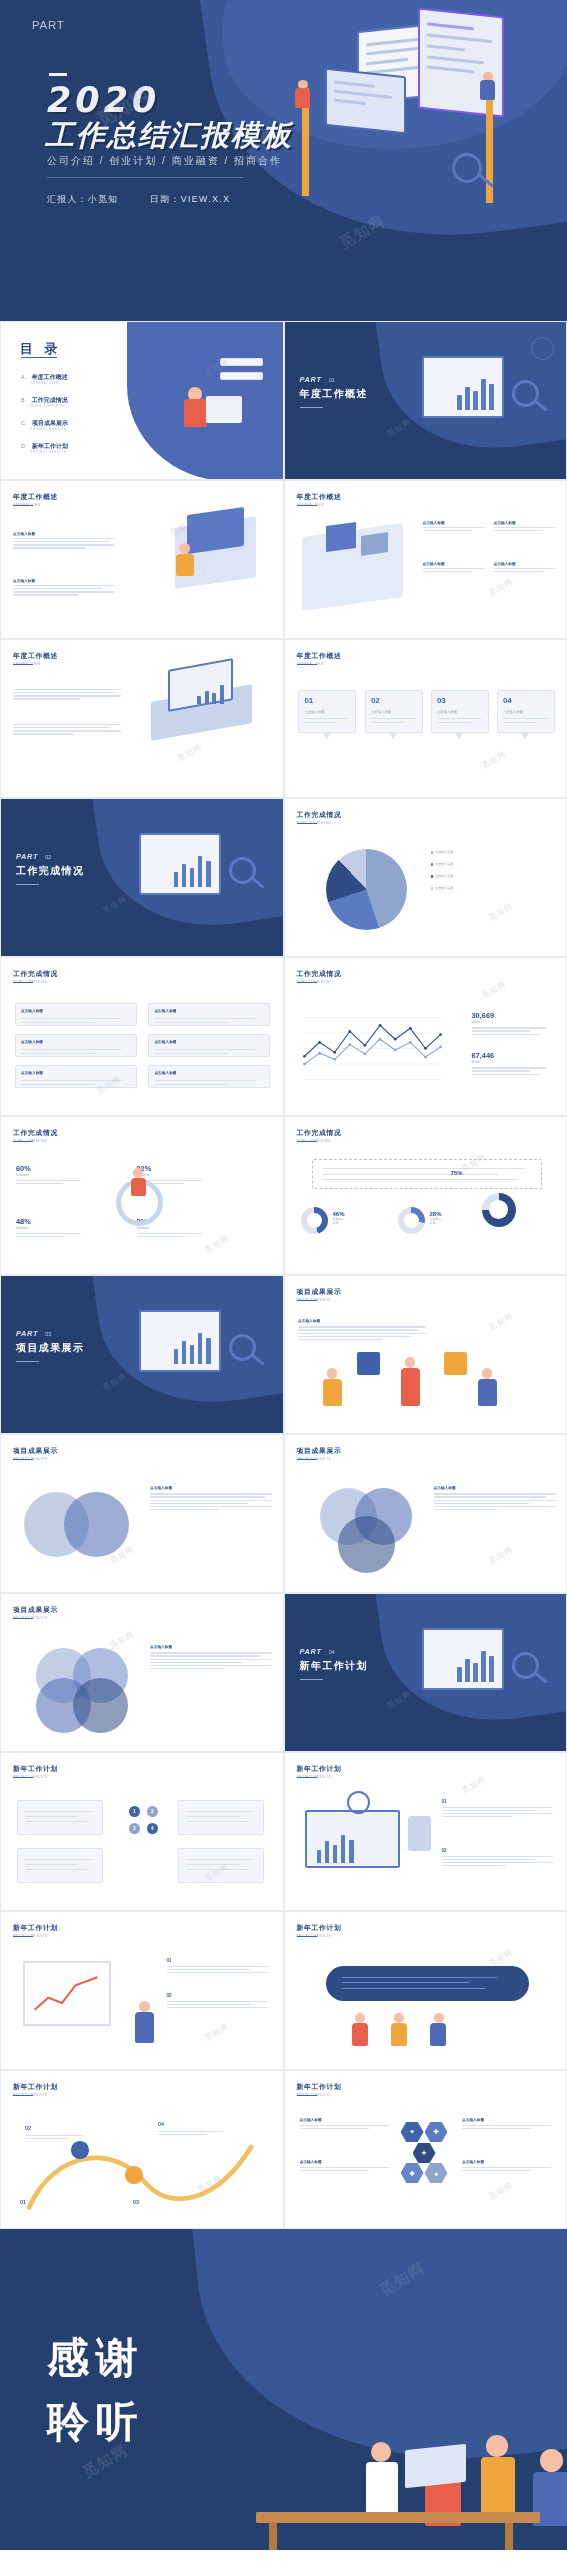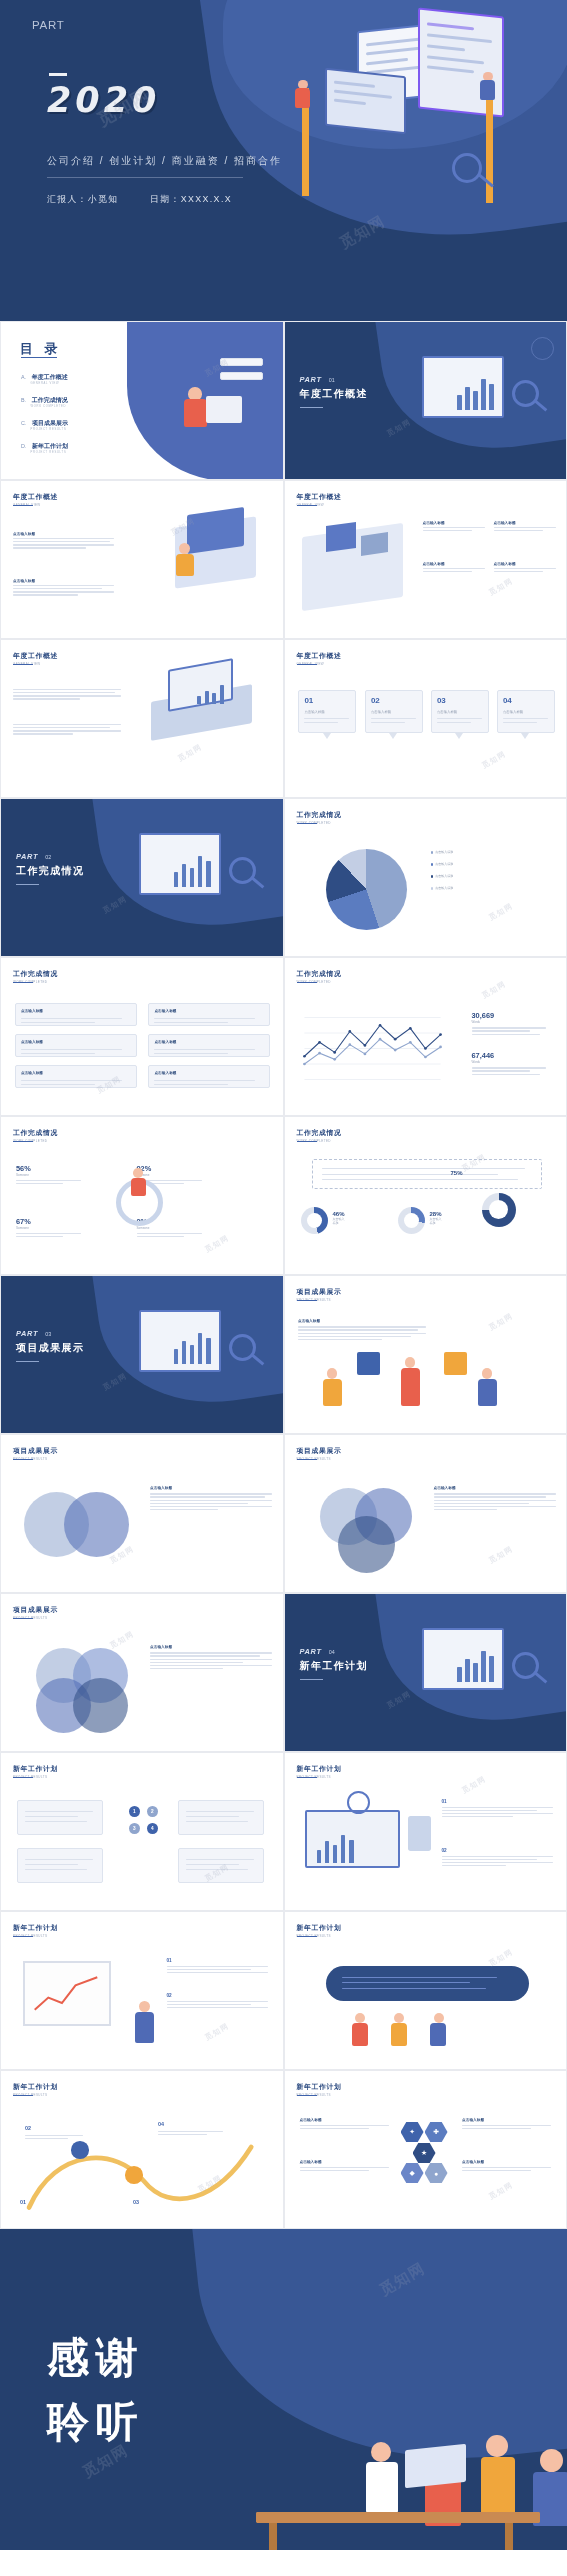--- a/index.html
+++ b/index.html
@@ -199,26 +199,27 @@
     <div class="fig-body" style="left:12px;top:81px;width:15px;height:20px;background:#e8604c;"></div>
     <div class="fig-head" style="left:200px;top:65px;width:9.5px;height:9.5px;background:#f2b8a0;"></div>
     <div class="fig-body" style="left:197px;top:73px;width:15px;height:20px;background:#4f6ab5;"></div>
     <div style="position:absolute;left:169px;top:146px;width:30px;height:30px;border:3.4px solid #5b78c4;border-radius:50%;"></div>
     <div style="position:absolute;left:194px;top:172px;width:17.6px;height:3.4px;background:#5b78c4;transform:rotate(40deg);"></div>
   </div>
 
   <div class="cover-logo">PART</div>
   <div class="cover-dash"></div>
   <div class="cover-year">2020</div>
+  <div class="cover-title">工作总结汇报模板</div>
   <div class="cover-sub">公司介绍 / 创业计划 / 商业融资 / 招商合作</div>
   <div class="cover-rule"></div>
   <div class="cover-meta">
     <span>汇报人：小觅知</span>
     <span class="gap"></span>
-    <span>日期：XXXX.X.X</span>
+    <span>日期：VIEW.X.X</span>
   </div>
   <div class="wm" style="left:95px;top:95px;font-size:17.6px;">觅知网</div>
   <div class="wm" style="left:338px;top:223px;font-size:15px;">觅知网</div>
 </section>
 
 <div class="grid">
 
   <div class="row">
     <div class="slide">
       <div style="position:absolute;left:19px;top:17.6px;font-size:13px;font-weight:bold;color:#2b4a80;letter-spacing:4px;">目 录</div>
@@ -542,33 +543,33 @@
   </div>
 
   <div class="row">
     <div class="slide">
       <div class="s-head">
         <div class="s-title">工作完成情况</div>
         <div class="s-title-en">WORK COMPLETED</div>
       </div>
       <div class="s-bar"></div>
       <div style="position:absolute;left:15px;top:47px;">
-        <div class="stat-big">56%</div>
+        <div class="stat-big">60%</div>
         <div class="stat-sm">Someone</div>
         <div class="tb-l" style="width:65px;margin-top:2.7px;"></div>
           <div class="tb-l" style="width:47px;"></div>
       </div>
       <div style="position:absolute;right:81px;top:47px;">
         <div class="stat-big">92%</div>
         <div class="stat-sm">Someone</div>
         <div class="tb-l" style="width:65px;margin-top:2.7px;"></div>
           <div class="tb-l" style="width:47px;"></div>
       </div>
       <div style="position:absolute;left:15px;top:100px;">
-        <div class="stat-big">67%</div>
+        <div class="stat-big">48%</div>
         <div class="stat-sm">Someone</div>
         <div class="tb-l" style="width:65px;margin-top:2.7px;"></div>
           <div class="tb-l" style="width:47px;"></div>
       </div>
       <div style="position:absolute;right:81px;top:100px;">
         <div class="stat-big">0%</div>
         <div class="stat-sm">Someone</div>
         <div class="tb-l" style="width:65px;margin-top:2.7px;"></div>
           <div class="tb-l" style="width:47px;"></div>
       </div>

